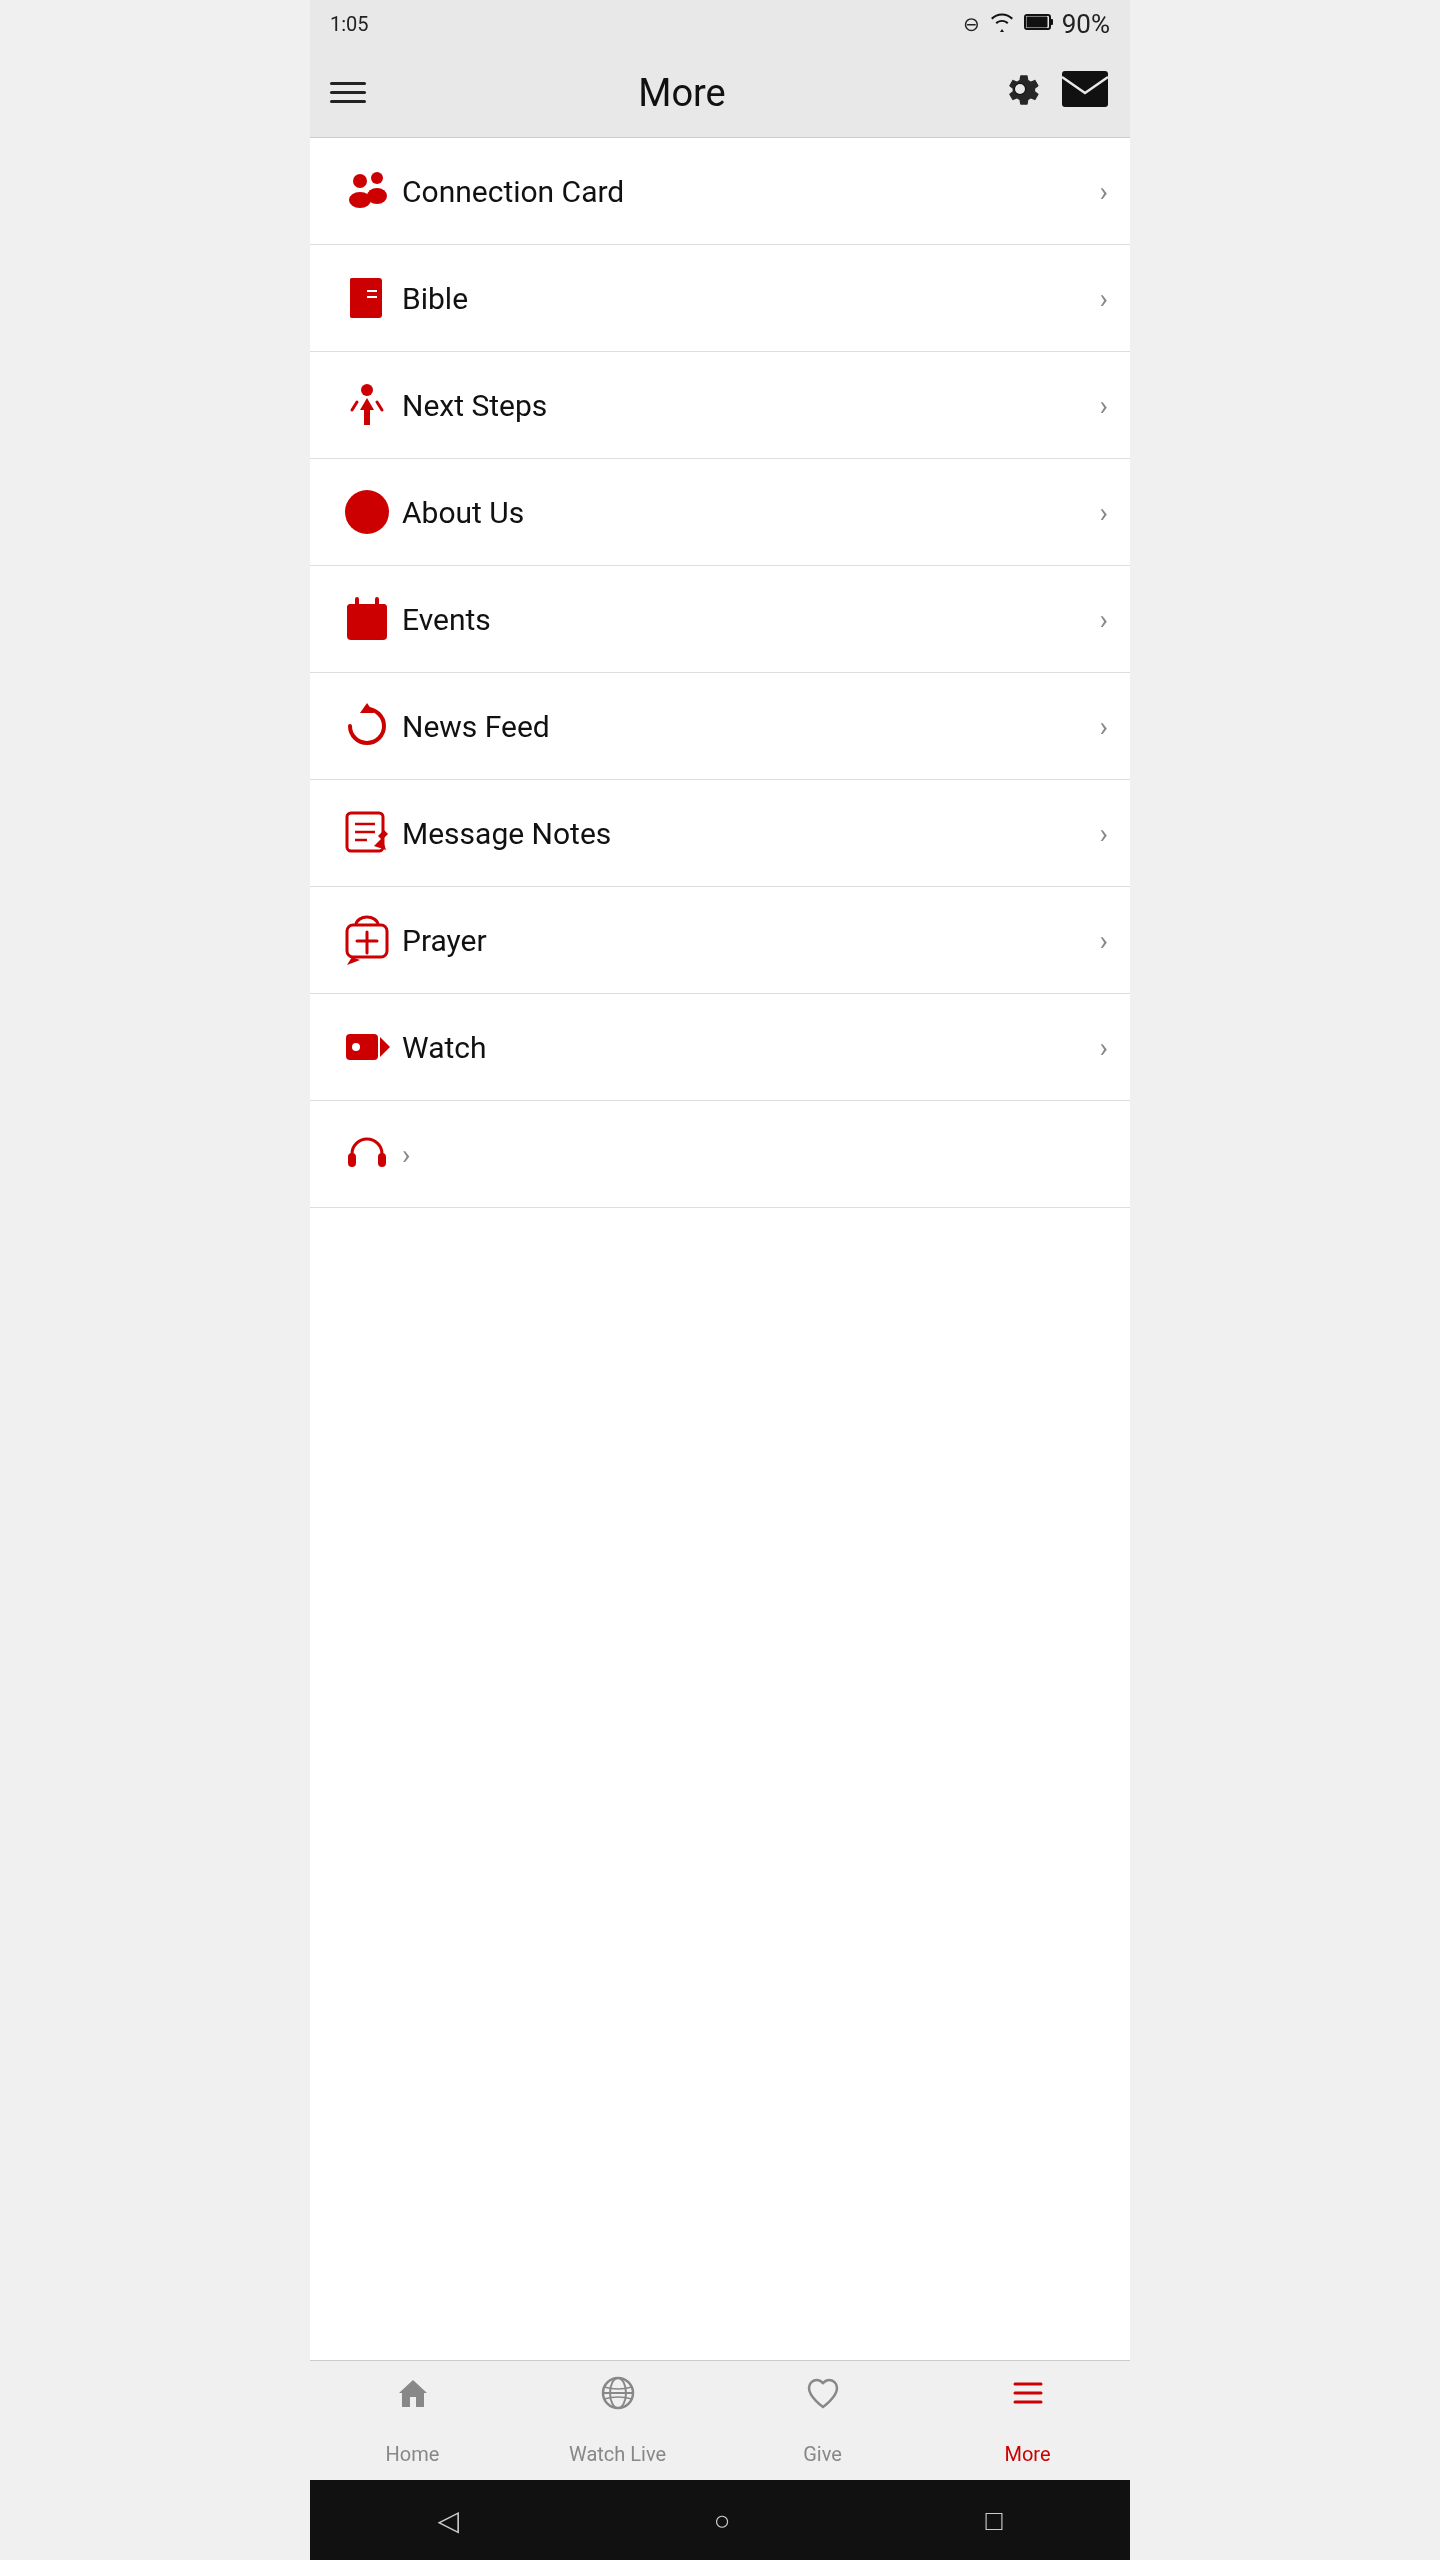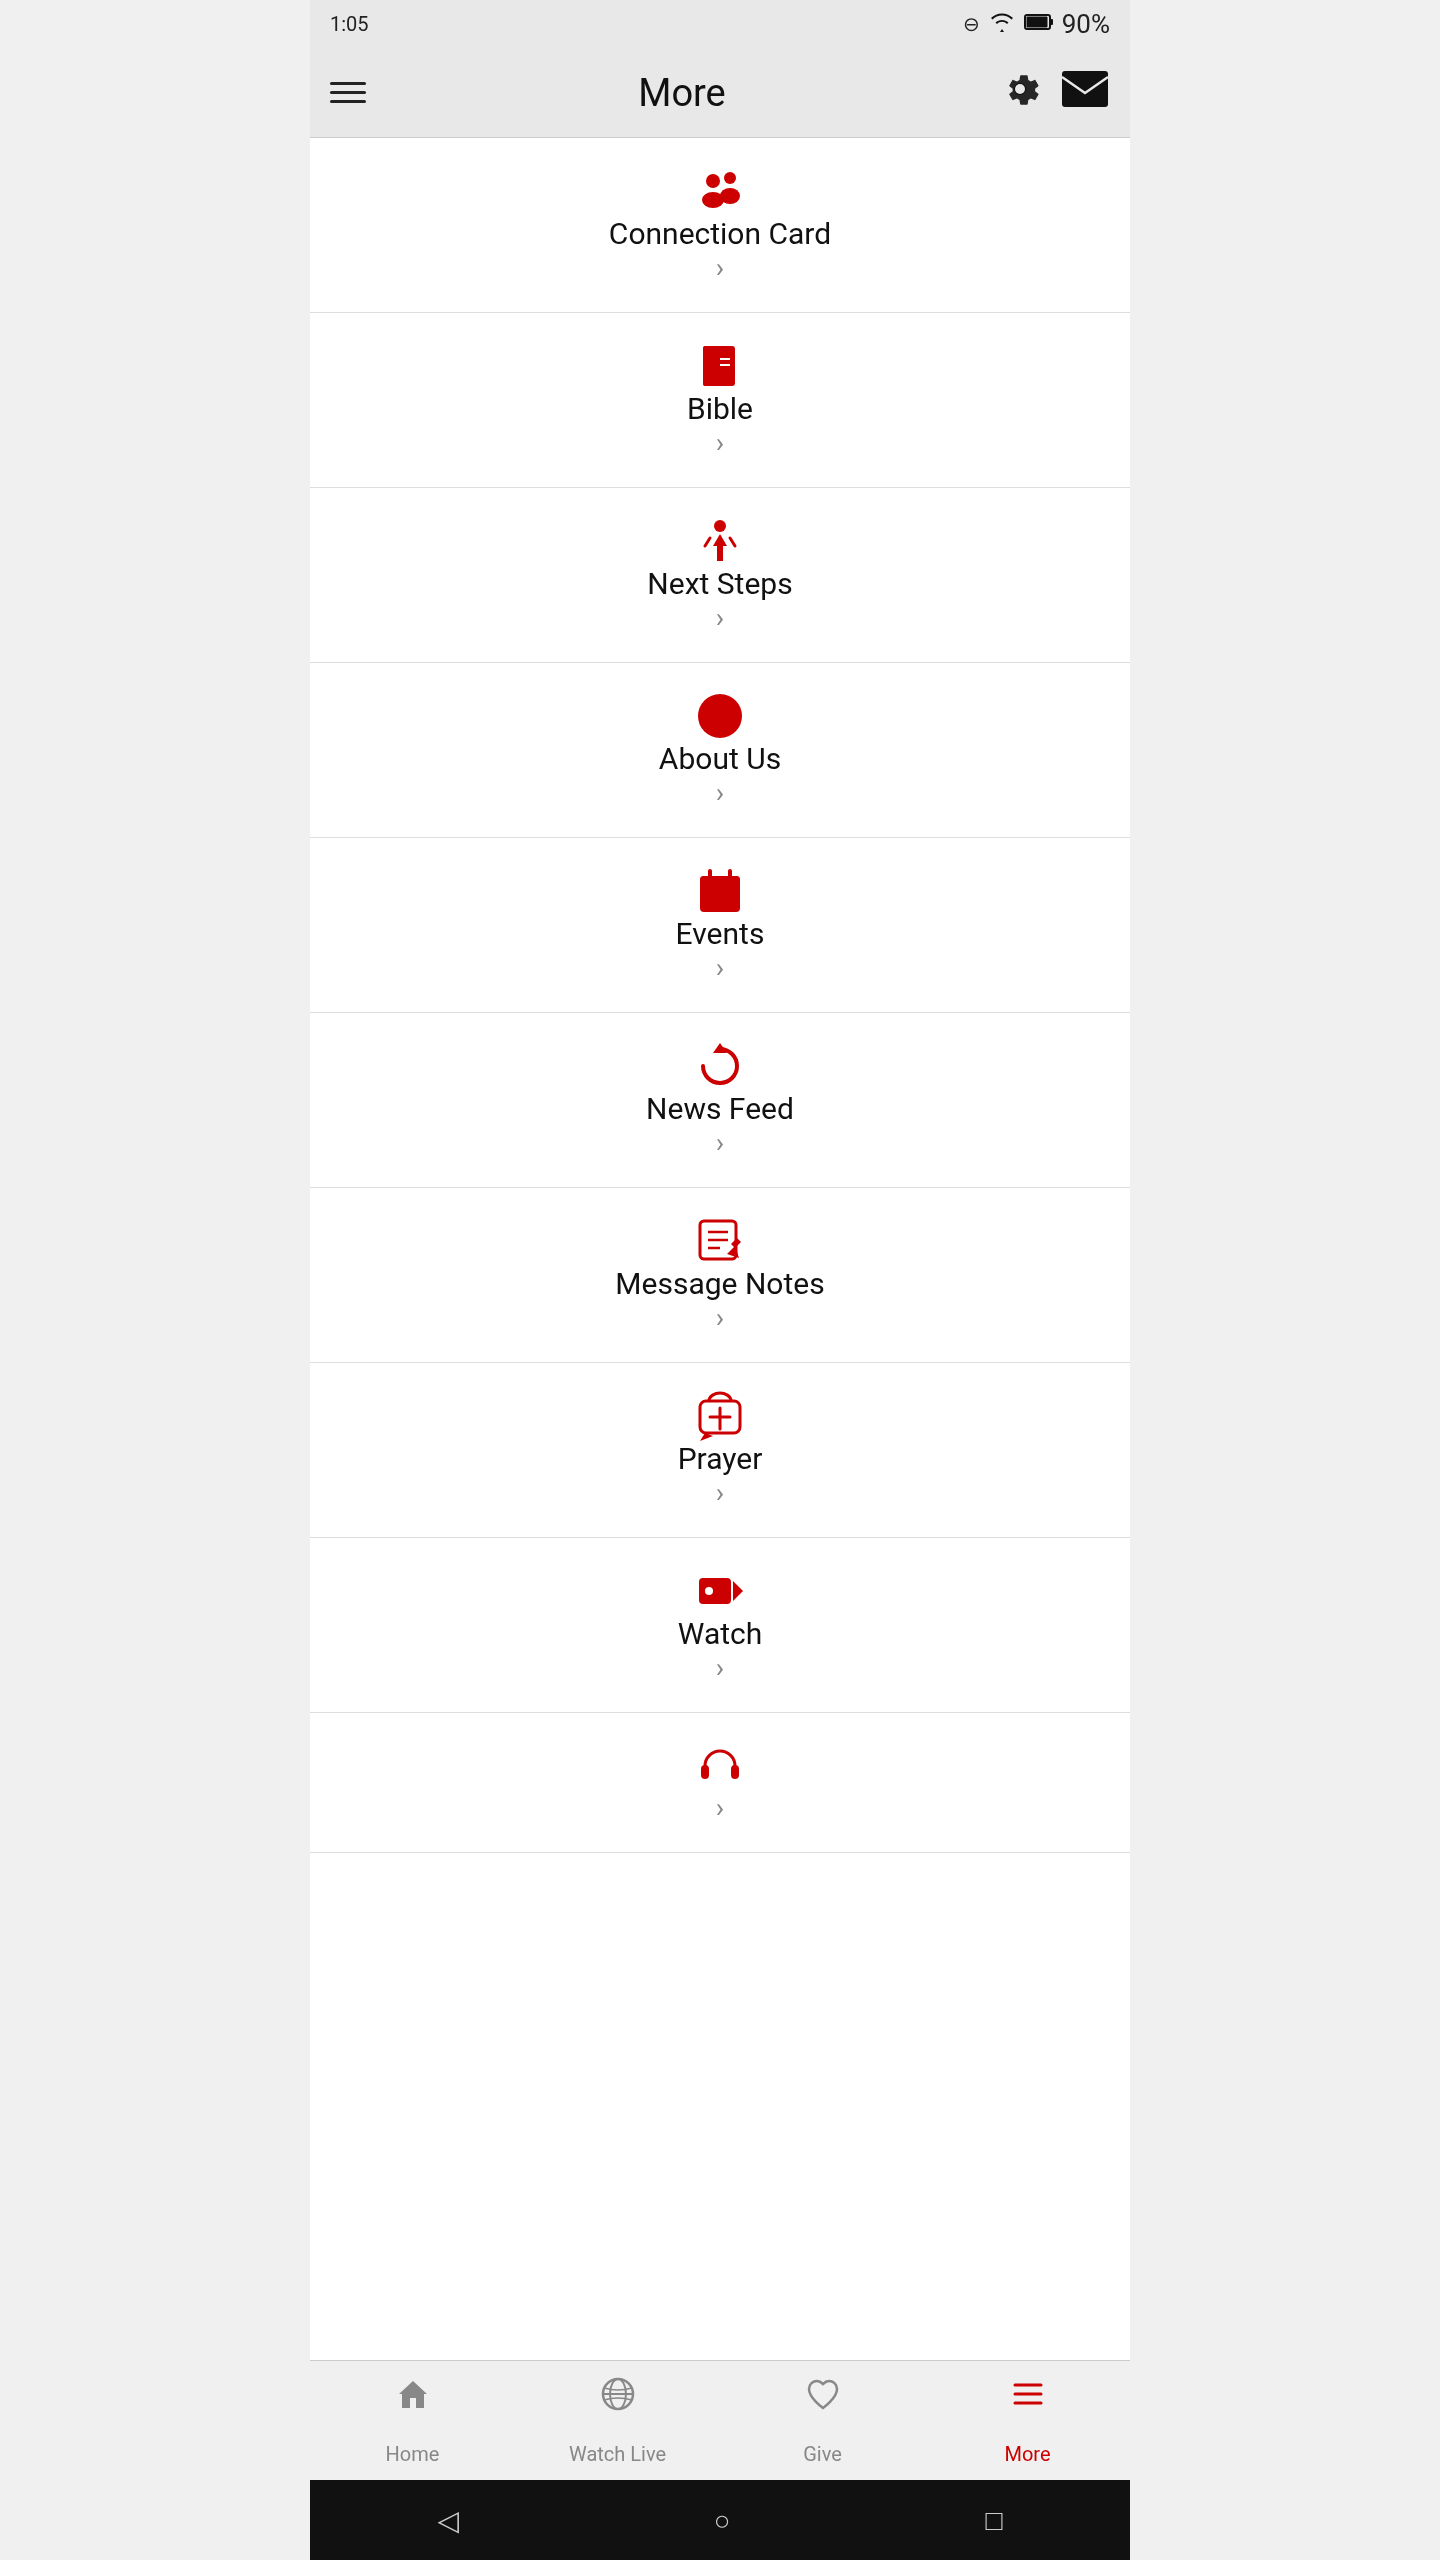--- a/index.html
+++ b/index.html
@@ -103,21 +103,20 @@
       flex: 1;
     }
 
     .menu-item {
       display: flex;
       align-items: center;
       padding: 28px 22px;
       border-bottom: 1px solid #ddd;
       cursor: pointer;
       background: #fff;
-      flex-direction: column;
     }
 
     .menu-icon {
       width: 70px;
       display: flex;
       align-items: center;
       justify-content: center;
       flex-shrink: 0;
     }
 
@@ -144,21 +143,21 @@
       display: flex;
       border-top: 1px solid #ccc;
       height: 120px;
     }
 
     .tab-item {
       flex: 1;
       display: flex;
       flex-direction: column;
       align-items: center;
-      justify-content: flex-end;
+      justify-content: space-between;
       cursor: pointer;
       gap: 22px;
       padding: 14px 0;
     }
 
     .tab-icon {
       font-size: 34px;
       color: #888;
     }
 

